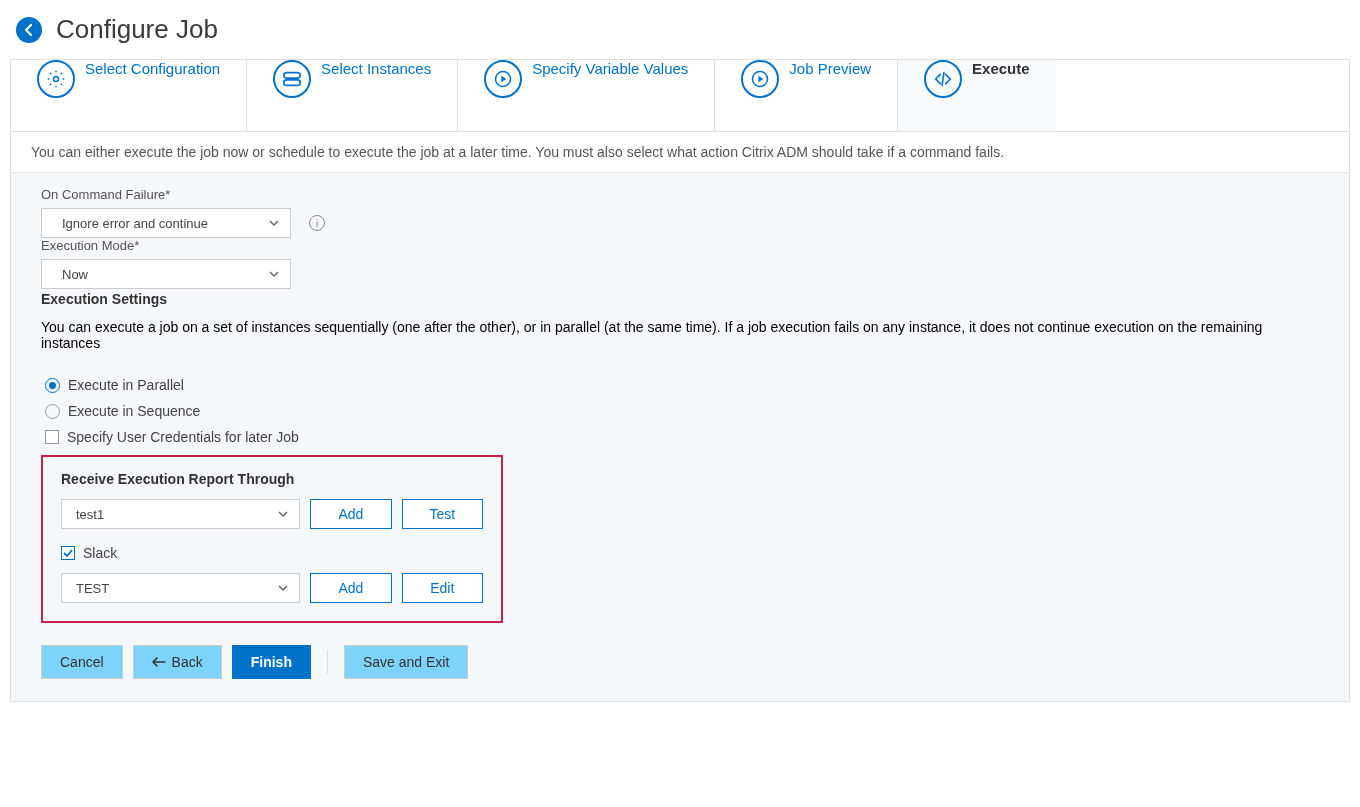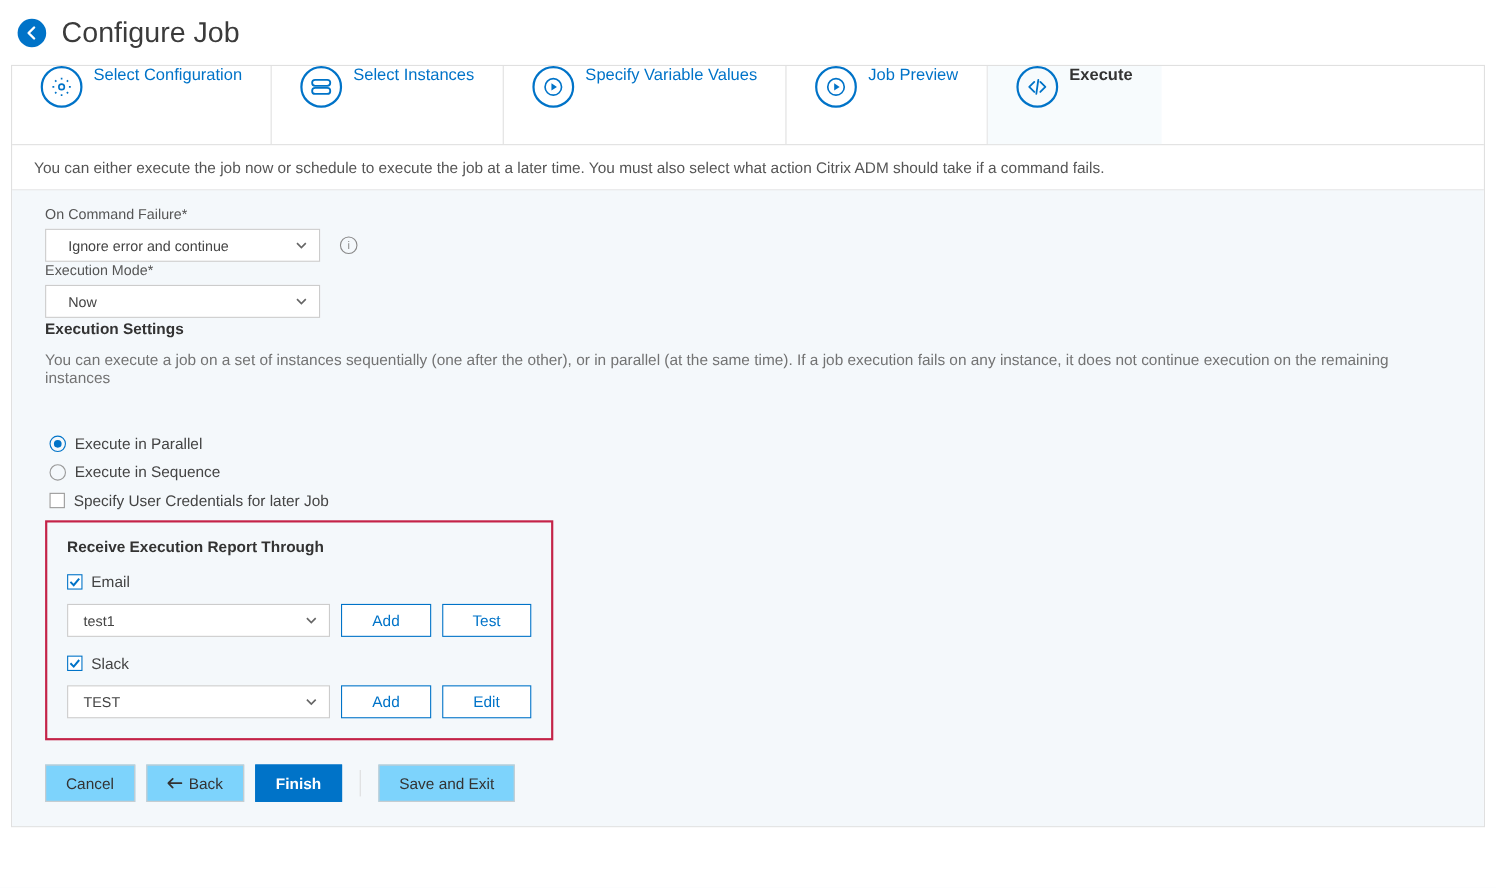--- a/index.html
+++ b/index.html
@@ -19,21 +19,21 @@
 .infobar { padding: 12px 20px; color: #555; font-size: 14px; }
 .content { background: #f4f8fb; padding: 14px 30px 22px 30px; border-top: 1px solid #e8e8e8; }
 .section-label { color: #555; font-size: 13px; margin-bottom: 6px; display: block; }
 .select { width: 250px; height: 30px; border: 1px solid #ccc; background: #fff; padding: 0 30px 0 20px; font-size: 13px; color: #444; position: relative; display: flex; align-items: center; cursor: pointer; }
 .select .chevron { position: absolute; right: 10px; top: 50%; transform: translateY(-50%); }
 .row-flex { display: flex; align-items: center; gap: 10px; }
 .info-icon { width: 16px; height: 16px; border: 1px solid #888; border-radius: 50%; display: inline-flex; align-items: center; justify-content: center; font-size: 10px; color: #888; margin-left: 8px; }
 .note { margin: 22px 0 22px 0; color: #444; font-size: 14px; }
 .note .bold { font-weight: 700; color: #333; }
 .sec-heading { font-weight: 700; color: #333; font-size: 14px; margin: 2px 0 12px 0; }
-.desc { color: #737373; font-size: 14px; margin-bottom: 44px; }
+.desc { color: #000000; font-size: 14px; margin-bottom: 26px; }
 .radio-row, .check-row { display: flex; align-items: center; margin-bottom: 10px; cursor: pointer; }
 .radio { width: 15px; height: 15px; border-radius: 50%; border: 1.5px solid #0073c8; display: inline-flex; align-items: center; justify-content: center; margin-right: 8px; }
 .radio.unchecked { border-color: #999; }
 .radio .dot { width: 7px; height: 7px; border-radius: 50%; background: #0073c8; }
 .check { width: 14px; height: 14px; border: 1px solid #999; background: #fff; display: inline-flex; align-items: center; justify-content: center; margin-right: 8px; }
 .check.checked { border-color: #0073c8; }
 .radio-label, .check-label { color: #444; font-size: 14px; }
 .highlight-box { border: 2px solid #c42348; padding: 14px 18px 18px 6px; margin-top: 10px; width: 462px; }
 .highlight-box .pad { padding-left: 12px; }
 .row2 { display: flex; align-items: center; gap: 10px; margin-top: 12px; margin-bottom: 16px; }
@@ -150,28 +150,20 @@
         <div class="check-row">
           <span class="check"></span>
           <span class="check-label">Specify User Credentials for later Job</span>
         </div>
       </div>
 
       <div class="highlight-box">
         <div class="pad">
         <div class="sec-heading" style="margin-top:0">Receive Execution Report Through</div>
 
-        <div class="check-row" style="margin-top:16px;">
-          <span class="check checked">
-                <svg width="10" height="10" viewBox="0 0 10 10">
-                  <path d="M1 5l3 3 5-6" fill="none" stroke="#0073c8" stroke-width="1.8"></path>
-                </svg>
-              </span>
-          <span class="check-label">Email</span>
-        </div>
         <div class="row2">
           <div class="select" style="width:248px;padding-left:14px">
             <span>test1</span>
             <span class="chevron">
                   <svg width="12" height="12" viewBox="0 0 12 12">
                     <path d="M2 4l4 4 4-4" fill="none" stroke="#666" stroke-width="1.5"></path>
                   </svg>
                 </span>
           </div>
           <div class="btn-out">Add</div>

